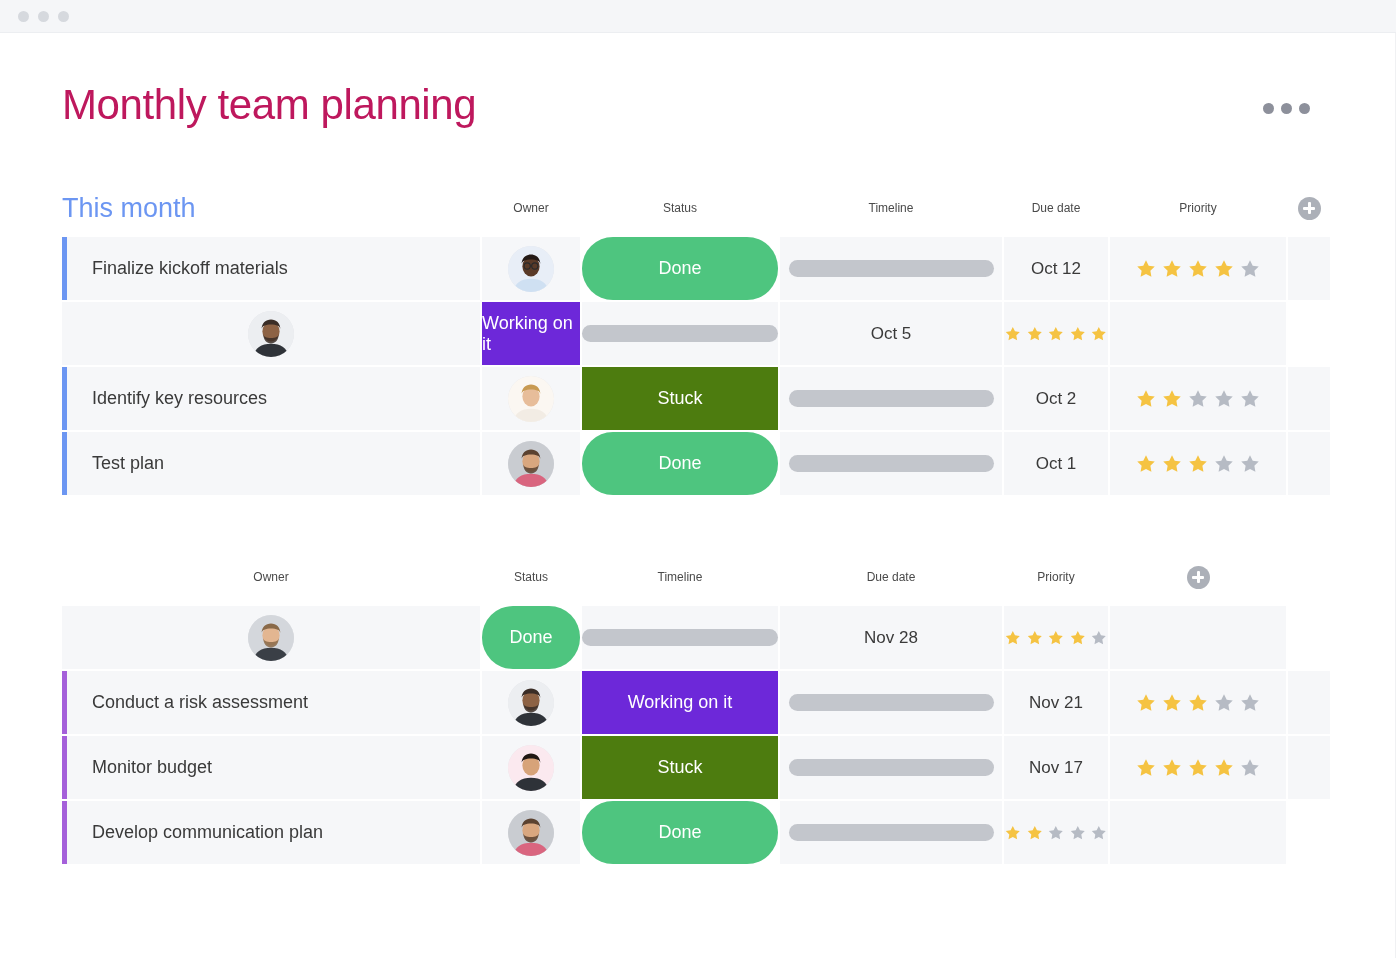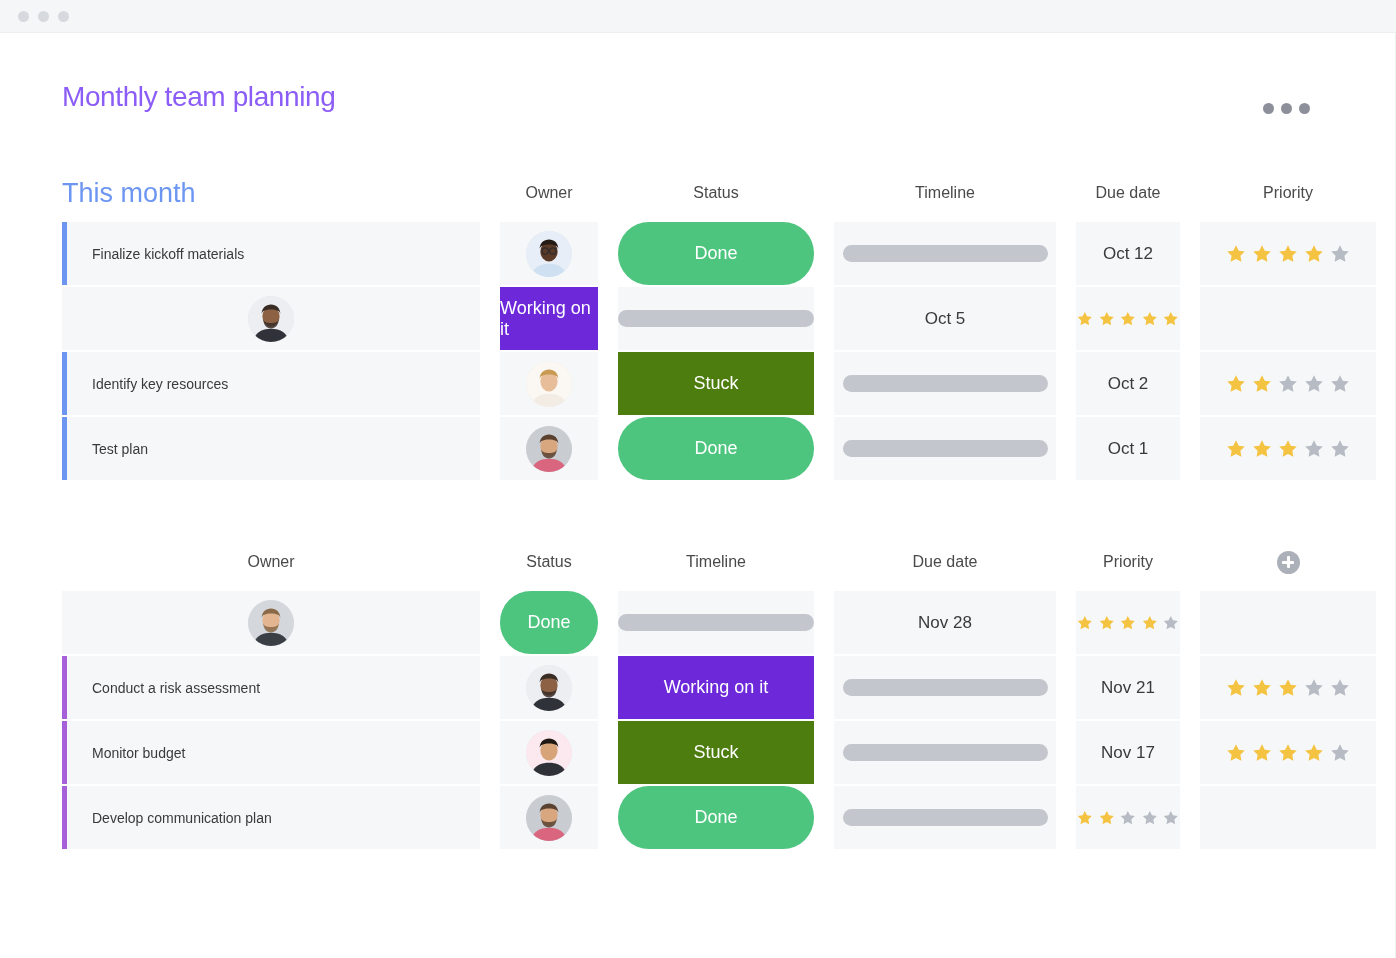--- a/index.html
+++ b/index.html
@@ -41,23 +41,23 @@
     padding: 0 62px;
     background: #fff;
   }
   .page-header {
     display: flex;
     align-items: flex-start;
     justify-content: space-between;
     padding-top: 48px;
   }
   .page-title {
-    font-size: 28px;
+    font-size: 42px;
     font-weight: 400;
-    color: #8b5cf6;
+    color: #be185d;
     letter-spacing: -0.4px;
     line-height: 1.15;
   }
   .more-menu {
     display: flex;
     align-items: center;
     gap: 7px;
     margin-top: 22px;
     margin-right: 24px;
     cursor: pointer;
@@ -80,30 +80,30 @@
   }
   .group-title {
     font-size: 27px;
     font-weight: 400;
     line-height: 1;
   }
   .group-title.blue { color: #6c96f2; }
   .group-title.purple { color: #a560da; }
 
   .col-head {
-    font-size: 16px;
+    font-size: 12px;
     color: #4a4a4a;
     text-align: center;
     line-height: 1;
   }
   
   .grid {
     display: grid;
     grid-template-columns: 418px 98px 196px 222px 104px 176px 42px;
-    column-gap: 20px;
+    column-gap: 2px;
     align-items: center;
   }
   .grid.headrow { height: 38px; }
 
   .addcol {
     display: flex; align-items: center; justify-content: center;
   }
   .plus-btn {
     width: 23px; height: 23px;
     border-radius: 50%;
@@ -127,21 +127,21 @@
   }
   .cell {
     height: 63px;
     background: #f6f7f9;
     display: flex;
     align-items: center;
   }
   .cell.name {
     position: relative;
     padding-left: 30px;
-    font-size: 14px;
+    font-size: 18px;
     color: #3a3a3a;
   }
   .accent {
     position: absolute;
     left: 0; top: 0;
     width: 5px; height: 63px;
   }
   .accent.blue { background: #6c96f2; }
   .accent.purple { background: #a560da; }
 

